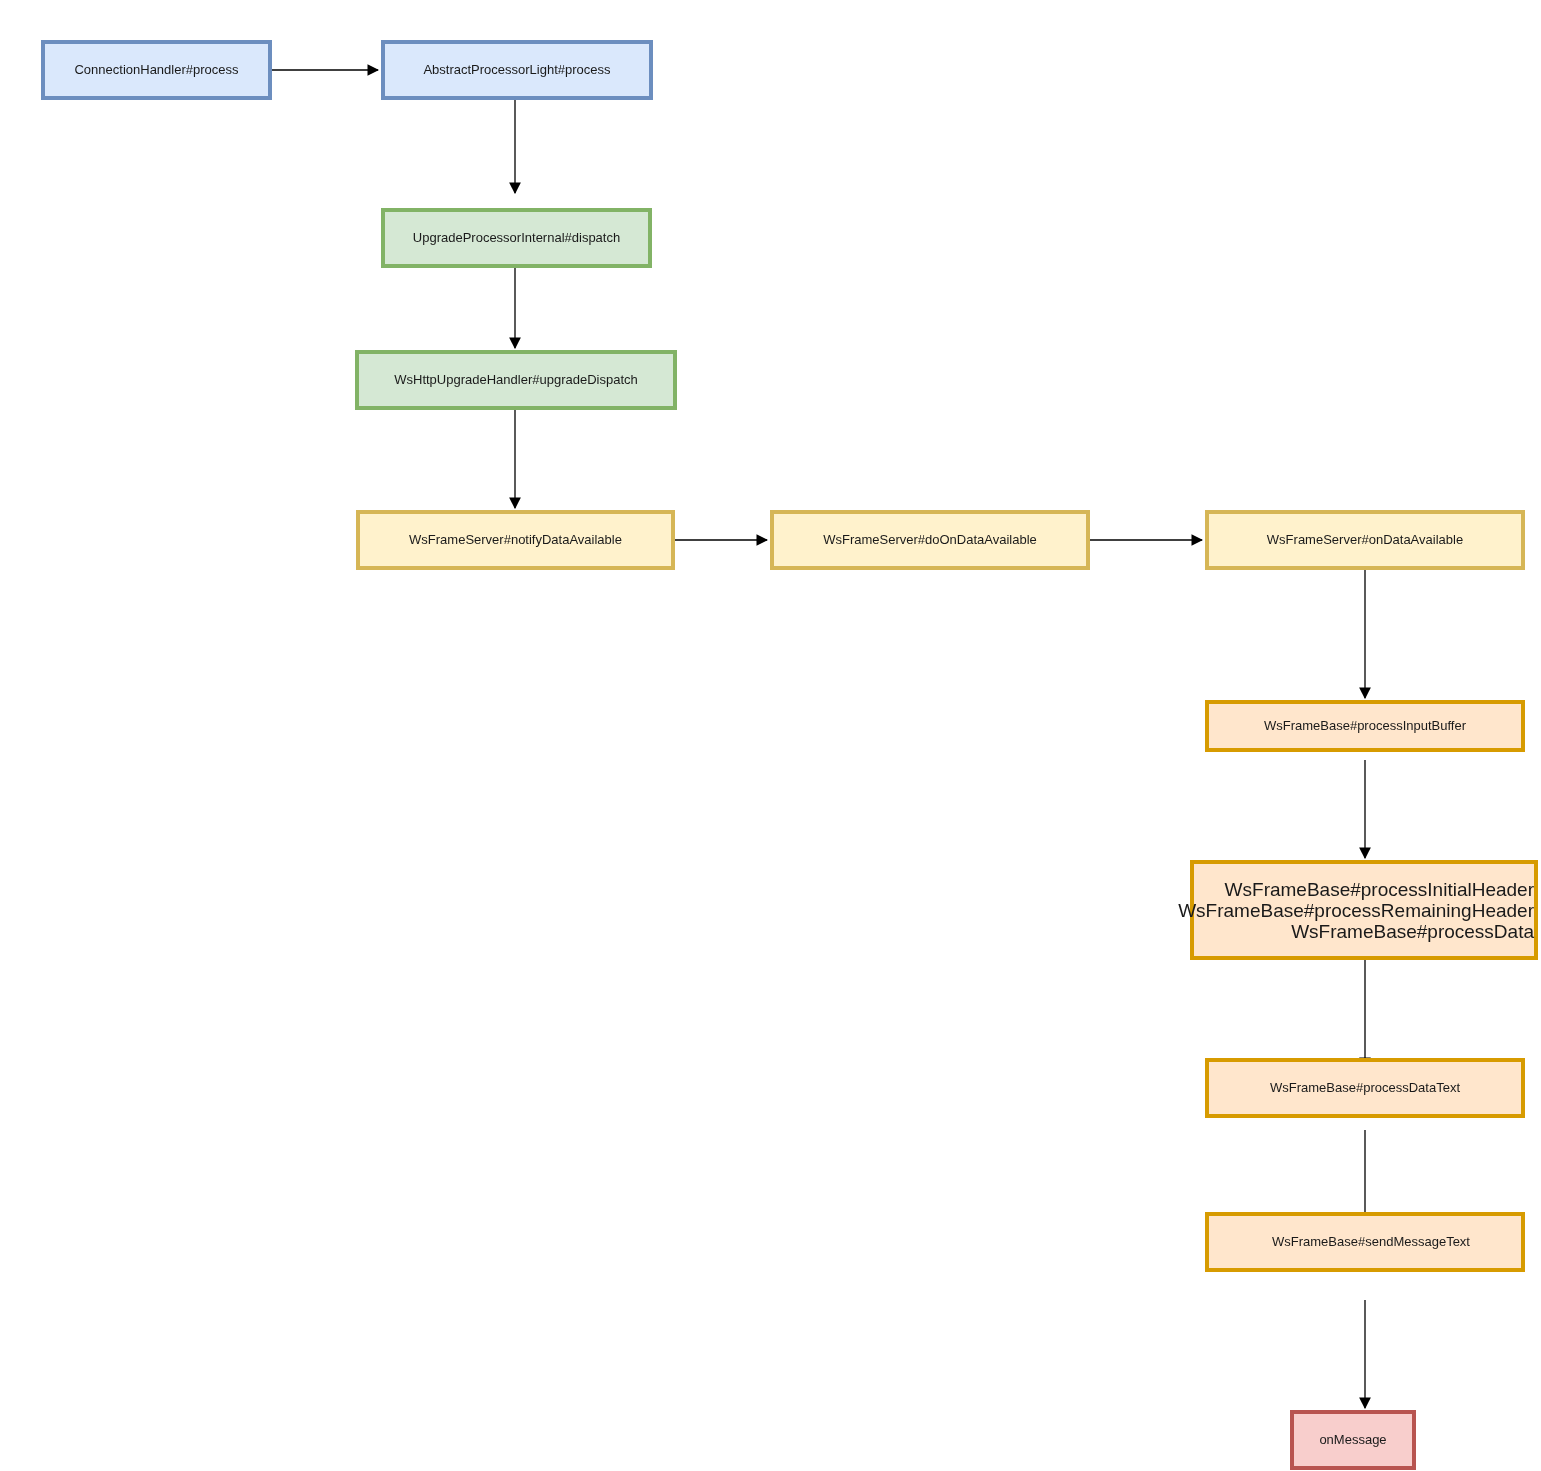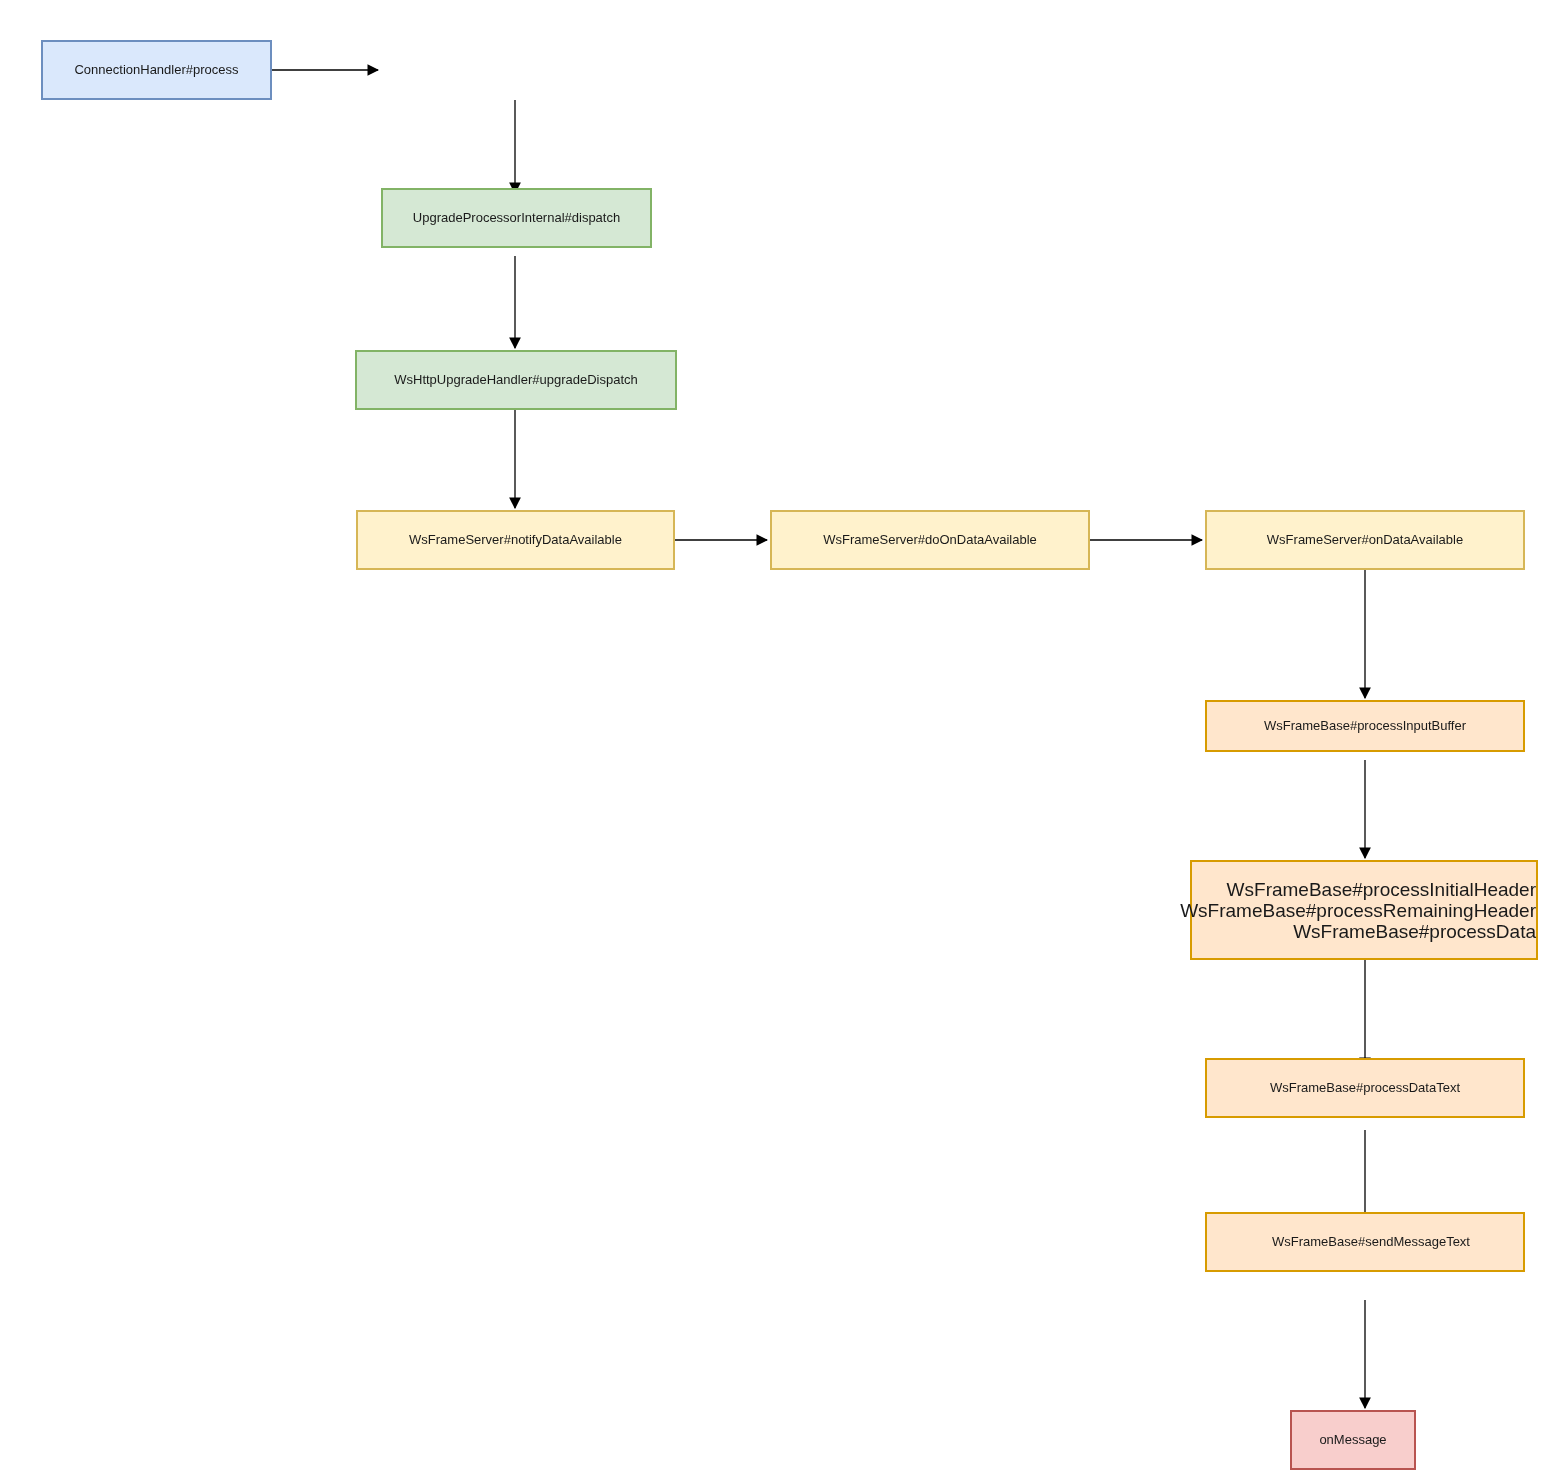--- a/index.html
+++ b/index.html
@@ -17,21 +17,21 @@
   }
   .edge-layer {
     position: absolute;
     left: 0;
     top: 0;
     pointer-events: none;
   }
   .node {
     position: absolute;
     box-sizing: border-box;
-    border: 2px solid #22c55e;
+    border: 4px solid #22c55e;
     display: flex;
     flex-direction: column;
     align-items: center;
     justify-content: center;
     text-align: center;
     font-size: 13px;
     color: #1a1a1a;
     white-space: nowrap;
     line-height: 1.25;
   }
@@ -67,22 +67,25 @@
     <line x1="1365" y1="760" x2="1365" y2="858" stroke="#000000" stroke-width="1.3" marker-end="url(#arrow)"></line>
     <line x1="1365" y1="960" x2="1365" y2="1068" stroke="#000000" stroke-width="1.3" marker-end="url(#arrow)"></line>
     <line x1="1365" y1="1130" x2="1365" y2="1238" stroke="#000000" stroke-width="1.3" marker-end="url(#arrow)"></line>
     <line x1="1365" y1="1300" x2="1365" y2="1408" stroke="#000000" stroke-width="1.3" marker-end="url(#arrow)"></line>
   </svg>
 
   <div class="node c-blue" style="left:41px;  top:40px;   width:231px; height:60px;">
     <span>ConnectionHandler#process</span>
   </div>
 
+  <div class="node c-blue" style="left:381px; top:40px;   width:272px; height:60px;">
+    <span>AbstractProcessorLight#process</span>
+  </div>
 
-  <div class="node c-green" style="left:381px; top:188px;  width:271px; height:60px;">
+  <div class="node c-green" style="left:381px; top:208px;  width:271px; height:60px;">
     <span>UpgradeProcessorInternal#dispatch</span>
   </div>
 
   <div class="node c-yellow" style="left:356px; top:510px;  width:319px; height:60px;">
     <span>WsFrameServer#notifyDataAvailable</span>
   </div>
 
   <div class="node c-green" style="left:355px; top:350px;  width:322px; height:60px;">
     <span>WsHttpUpgradeHandler#upgradeDispatch</span>
   </div>

